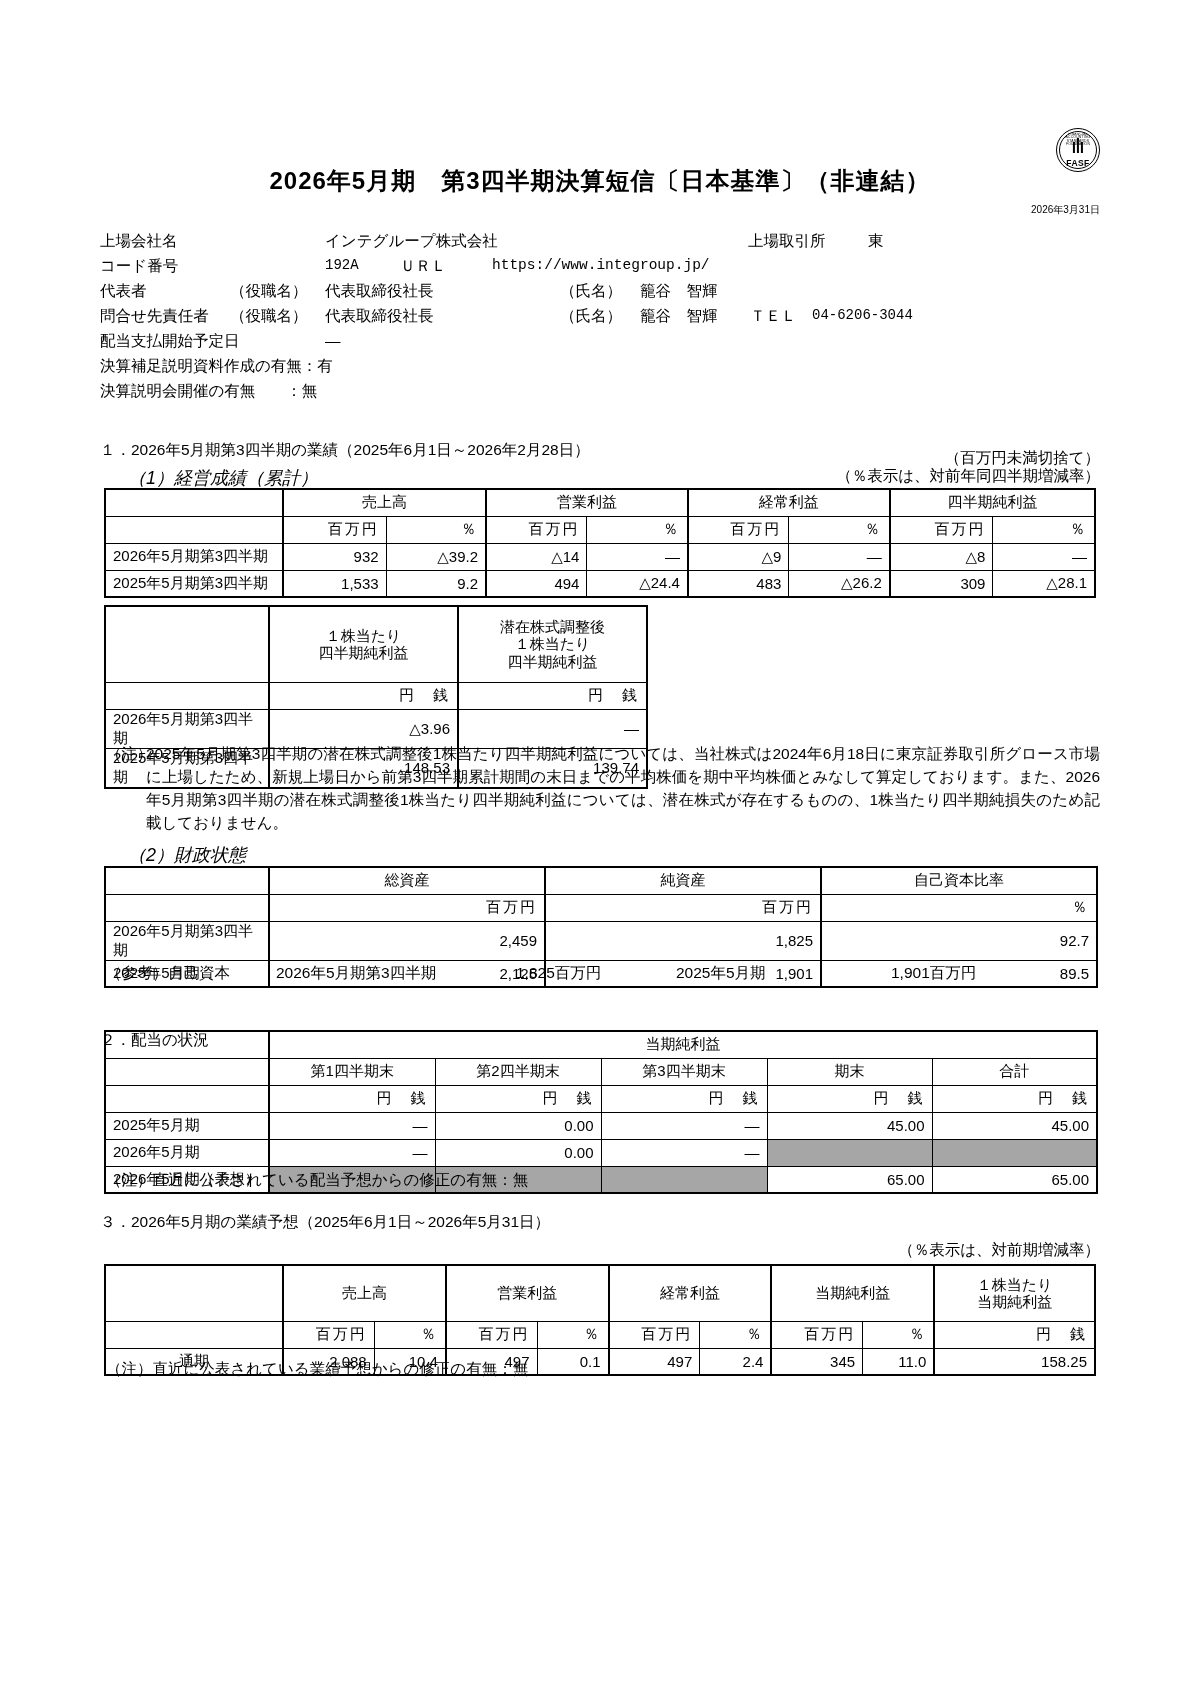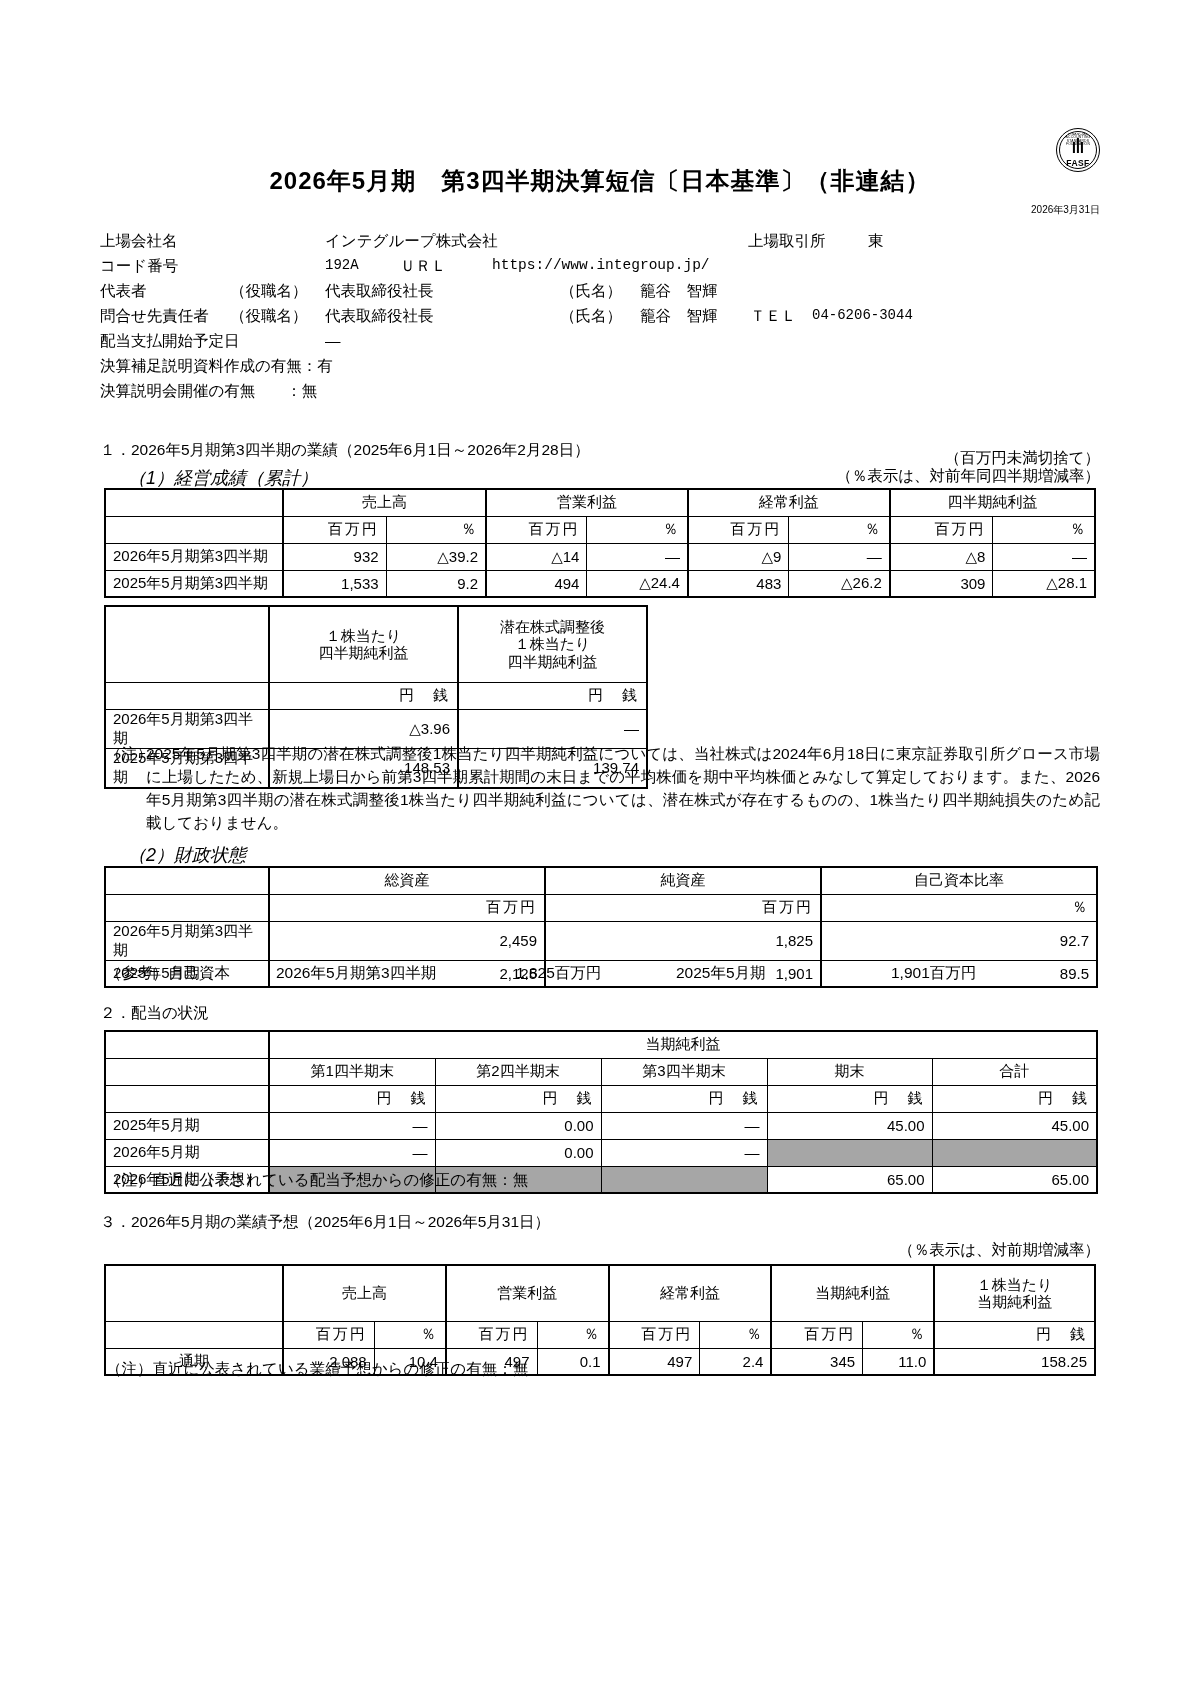--- a/index.html
+++ b/index.html
@@ -414,21 +414,21 @@
     </table>
 
     <div class="ref-line" style="left:6px; top:963px; width:994px; height:24px;">
       <span style="left:0;">（参考）自己資本</span>
       <span style="left:170px;">2026年5月期第3四半期</span>
       <span style="left:410px;">1,825百万円</span>
       <span style="left:570px;">2025年5月期</span>
       <span style="left:785px;">1,901百万円</span>
     </div>
 
-    <div class="sec" style="left:0; top:1003px;">２．配当の状況</div>
+    <div class="sec" style="left:0; top:1030px;">２．配当の状況</div>
 
     <table class="fin" style="left:4px; top:1030px; width:992px;">
       <colgroup>
         <col style="width:164px">
           <col style="width:166px">
           <col style="width:166px">
         <col style="width:166px">
           <col style="width:165px">
           <col style="width:165px">
       </colgroup>

